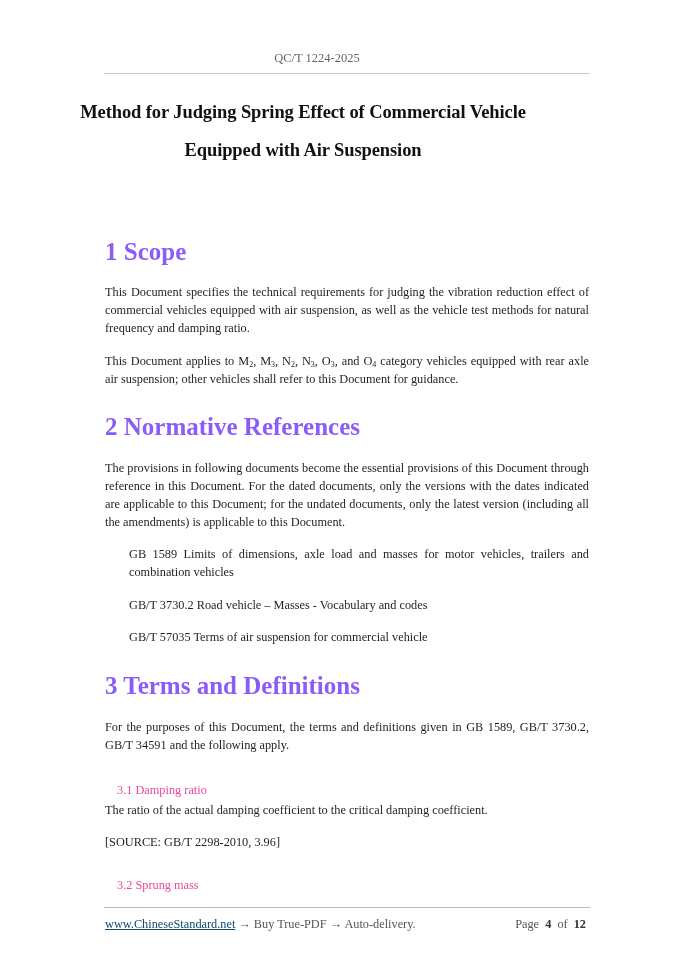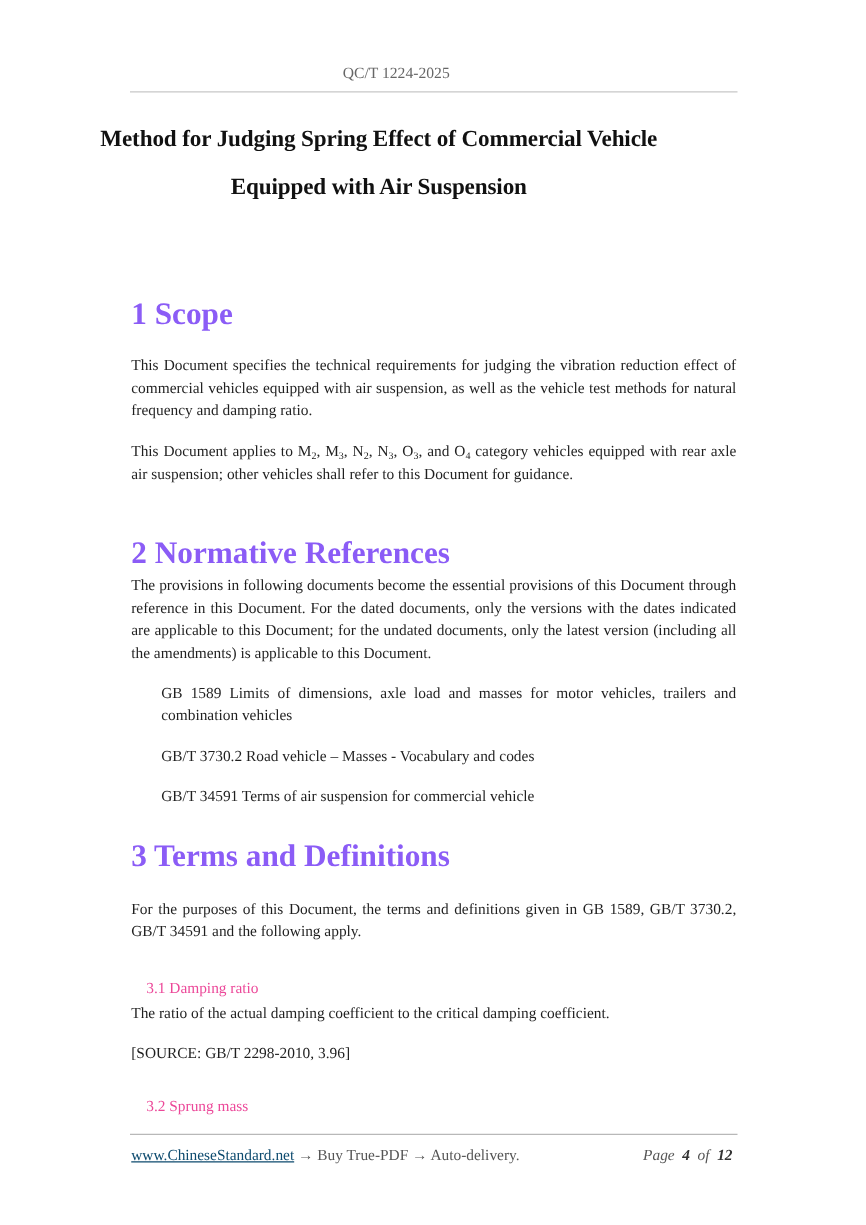--- a/index.html
+++ b/index.html
@@ -34,44 +34,43 @@
     .footer-rule {
       position: absolute; top: 907px; left: 104px; width: 486px; height: 1px; background: #b8b8b8;
     }
     .footer-left {
       position: absolute; top: 917px; left: 105px; font-size: 12.3px; color: #555555;
     }
     .footer-link { color: #0c4a6e; text-decoration: underline; }
     .footer-right {
       position: absolute; top: 917px; right: 107px; font-size: 12.3px; color: #555555;
       word-spacing: 3px;
-      font-style: italic;
     }
     .footer-right b { color: #333333; }
   </style>
 </head>
 <body>
 
 <div>
 
   <div class="header-code">QC/T 1224-2025</div>
   <div class="header-rule"></div>
 
   <div class="doc-title title-1">Method for Judging Spring Effect of Commercial Vehicle</div>
   <div class="doc-title title-2">Equipped with Air Suspension</div>
 
   <h2 class="abs" style="top:240px;">1 Scope</h2>
   <p class="abs" style="top:283px;">This Document specifies the technical requirements for judging the vibration reduction effect of commercial vehicles equipped with air suspension, as well as the vehicle test methods for natural frequency and damping ratio.</p>
   <p class="abs" style="top:352px;"><span>This Document applies to M</span><sub>2</sub><span>, M</span><sub>3</sub><span>, N</span><sub>2</sub><span>, N</span><sub>3</sub><span>, O</span><sub>3</sub><span>, and O</span><sub>4</sub><span> category vehicles equipped with rear axle air suspension; other vehicles shall refer to this Document for guidance.</span></p>
 
-  <h2 class="abs" style="top:415px;margin-top:16px;">2 Normative References</h2>
+  <h2 class="abs" style="top:415px;">2 Normative References</h2>
   <p class="abs" style="top:459px;">The provisions in following documents become the essential provisions of this Document through reference in this Document. For the dated documents, only the versions with the dates indicated are applicable to this Document; for the undated documents, only the latest version (including all the amendments) is applicable to this Document.</p>
   <p class="abs ref-item" style="top:545px; width:460px;">GB 1589 Limits of dimensions, axle load and masses for motor vehicles, trailers and combination vehicles</p>
   <p class="abs ref-item" style="top:596px; width:460px;">GB/T 3730.2 Road vehicle – Masses - Vocabulary and codes</p>
-  <p class="abs ref-item" style="top:628px; width:460px;">GB/T 34591 Terms of air suspension for commercial vehicle</p>
+  <p class="abs ref-item" style="top:628px; width:460px;">GB/T 57035 Terms of air suspension for commercial vehicle</p>
 
   <h2 class="abs" style="top:674px;">3 Terms and Definitions</h2>
   <p class="abs" style="top:718px;">For the purposes of this Document, the terms and definitions given in GB 1589, GB/T 3730.2, GB/T 34591 and the following apply.</p>
   <p class="abs subhead" style="top:769px;">3.1 Damping ratio</p>
   <p class="abs" style="top:801px;">The ratio of the actual damping coefficient to the critical damping coefficient.</p>
   <p class="abs" style="top:833px;">[SOURCE: GB/T 2298-2010, 3.96]</p>
   <p class="abs subhead" style="top:864px;">3.2 Sprung mass</p>
 
   <div class="footer-rule"></div>
   <div class="footer-left">

